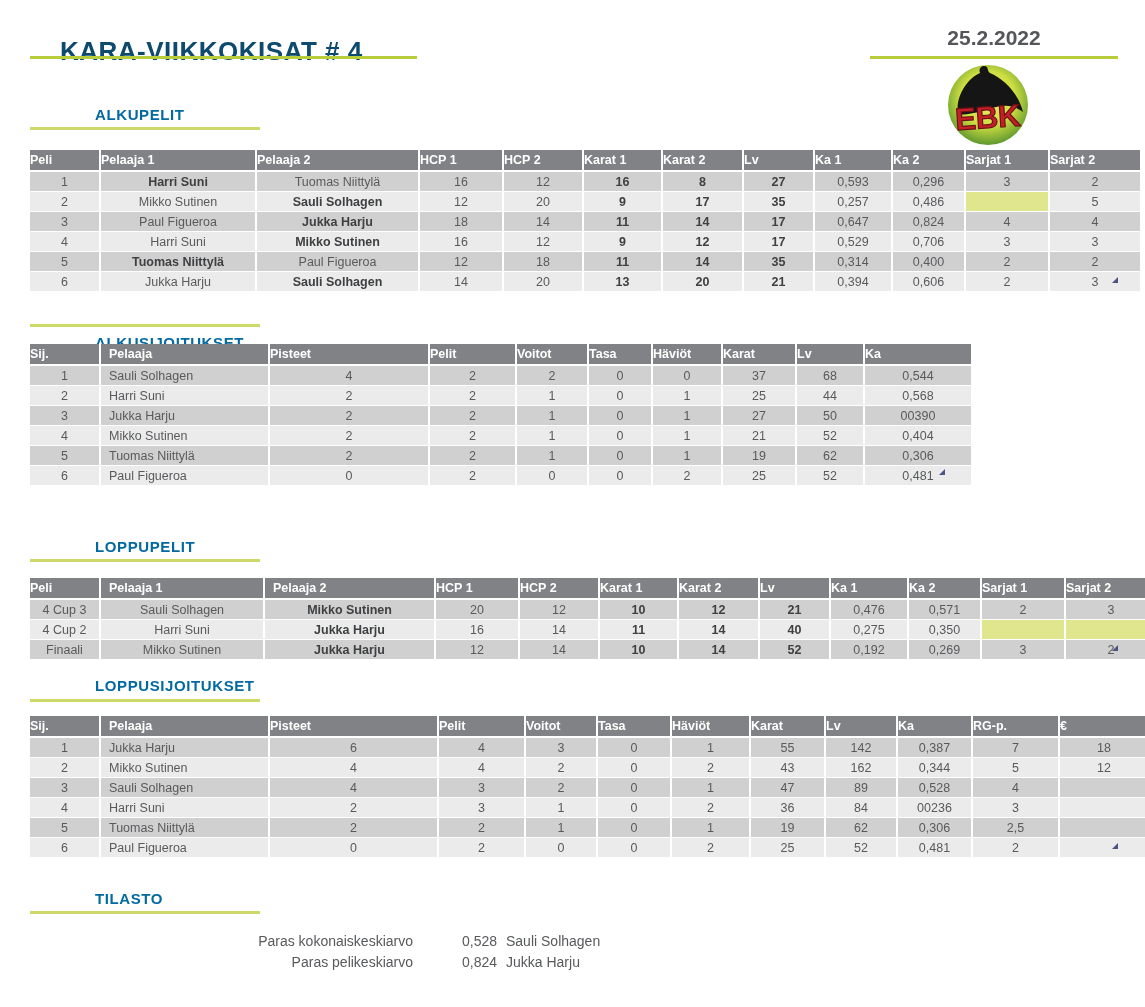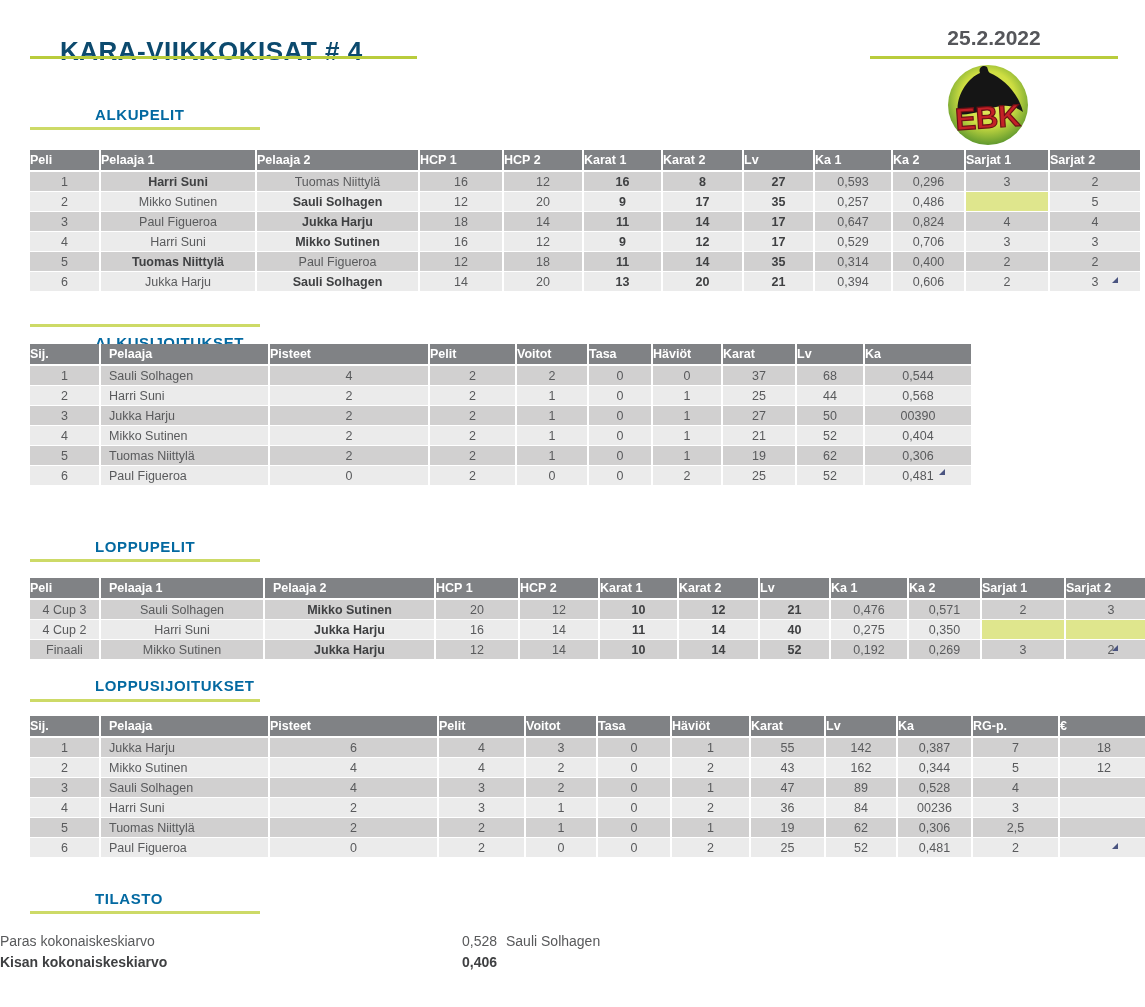--- a/index.html
+++ b/index.html
@@ -50,21 +50,21 @@
   .t-loppusij th:nth-child(9){width:70px}.t-loppusij th:nth-child(10){width:73px}
   .t-loppusij th:nth-child(11){width:85px}.t-loppusij th:nth-child(12){width:88px}
   .t-standings th:nth-child(2){text-align:left;padding-left:8px;}
   .t-standings td:nth-child(2){text-align:left;padding-left:8px;}
   
   .corner{position:absolute;width:0;height:0;border-top:6px solid transparent;
           border-right:6px solid #4a5480;}
   
   .tilasto{position:absolute;left:0;top:931px;width:700px;font-size:14px;color:#58595b;}
   .tl-row{height:21px;line-height:21px;white-space:nowrap;}
-  .tl-label{display:inline-block;width:413px;text-align:left;}
+  .tl-label{display:inline-block;width:413px;text-align:right;}
   .tl-value{display:inline-block;width:84px;text-align:right;}
   .tl-name{margin-left:9px;}
   .tl-row.bold .tl-label,.tl-row.bold .tl-value{font-weight:bold;color:#3f4042;}
 </style>
 </head>
 <body>
 
 <div class="page">
 
   <div class="doc-title">KARA-VIIKKOKISAT # 4</div>
@@ -463,18 +463,18 @@
       </tbody>
   </table>
   <div class="corner" style="left:1112px;top:843px;"></div>
 
   <div class="section-title" style="top:890px;">TILASTO</div>
   <div class="rule light" style="left:30px;top:911px;width:230px;"></div>
   <div class="tilasto">
     <div class="tl-row">
       <span class="tl-label">Paras kokonaiskeskiarvo</span><span class="tl-value">0,528</span><span class="tl-name">Sauli Solhagen</span>
     </div>
-    <div class="tl-row bold">
-      <span class="tl-label">Kisan kokonaiskeskiarvo</span><span class="tl-value">0,406</span><span class="tl-name"></span>
+    <div class="tl-row">
+      <span class="tl-label">Paras pelikeskiarvo</span><span class="tl-value">0,824</span><span class="tl-name">Jukka Harju</span>
     </div>
   </div>
 
 </div>
 
 </body></html>

